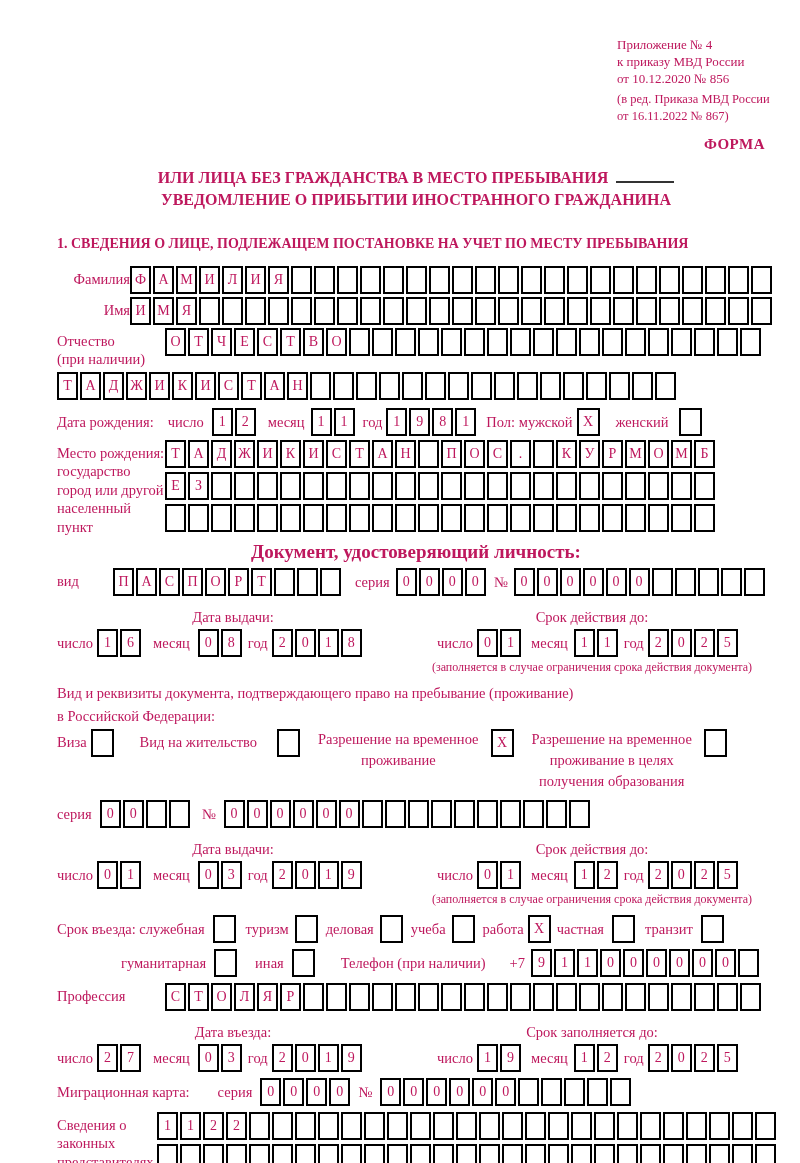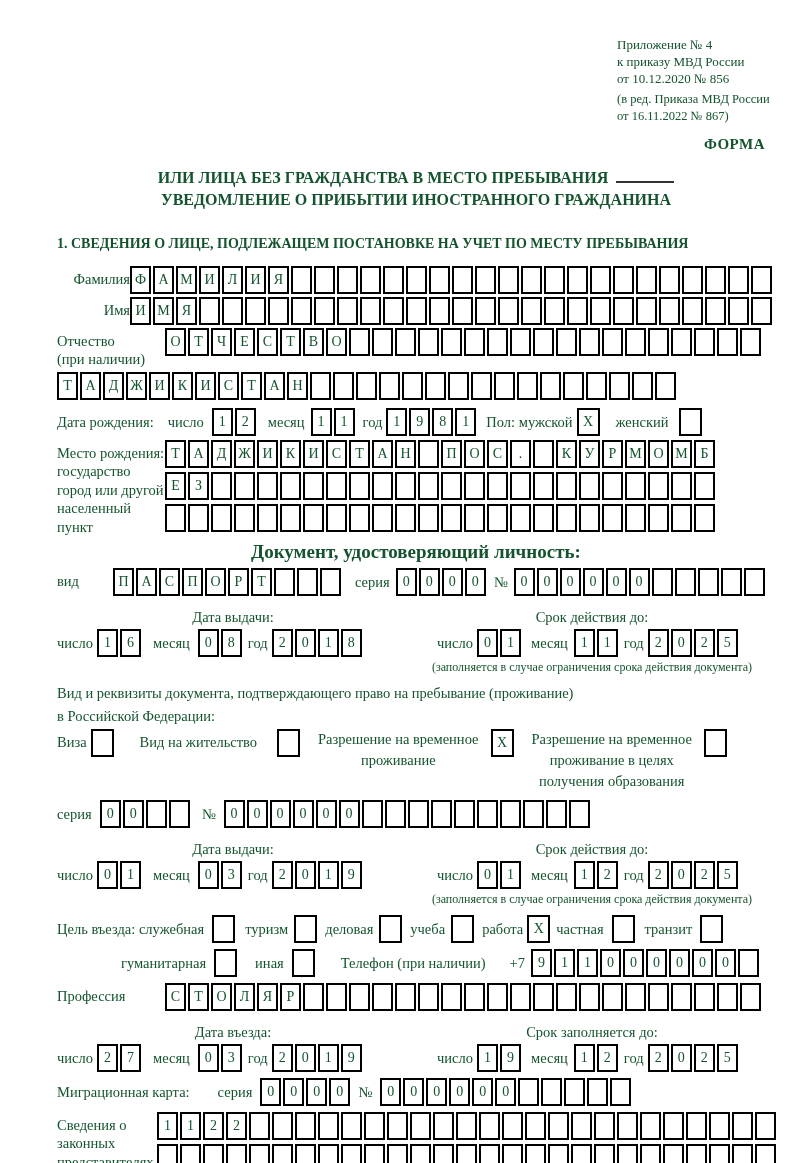--- a/index.html
+++ b/index.html
@@ -1,19 +1,19 @@
 <!DOCTYPE html>
 <html><head>
 <meta charset="utf-8">
 <style>
   html,body{margin:0;padding:0;background:#888;}
   .page{
     width:800px;height:1163px;background:#ffffff;box-sizing:border-box;
     padding:36px 25px 16px 57px;position:relative;overflow:hidden;
-    font-family:"Liberation Serif","DejaVu Serif",serif;color:#14532d;
+    font-family:"Liberation Serif","DejaVu Serif",serif;color:#be185d;
   }
   .appendix{margin-left:560px;font-size:13px;line-height:1.32;white-space:pre-line;}
   .revision{margin-left:560px;font-size:12.5px;line-height:1.3;white-space:pre-line;margin-top:4px;}
   .forma{text-align:right;margin-right:10px;font-weight:bold;font-size:15px;margin-top:12px;letter-spacing:.5px;}
   .title{text-align:center;font-weight:bold;font-size:16px;line-height:1.4;margin-top:14px;}
   .blank-line{display:inline-block;width:58px;border-bottom:2px solid #333;margin-left:8px;height:14px;}
   .section-heading{font-weight:bold;font-size:14px;margin-top:24px;}
   .formbody{margin-top:14px;font-size:14.5px;}
   .frow{display:flex;align-items:center;margin-bottom:3px;}
   .frow.top{align-items:flex-start;}
@@ -485,21 +485,21 @@
               <span class="cell">0</span>
               <span class="cell">2</span>
               <span class="cell">5</span>
             </span>
         </div>
         <div class="dp-note">(заполняется в случае ограничения срока действия документа)</div>
       </div>
     </div>
 
     <div class="frow mt8">
-      <span class="inl">Цель въезда: служебная</span>
+      <span class="inl">Срок въезда: служебная</span>
       <span class="cell cb ml8"></span>
       <span class="inl ml8">туризм</span>
       <span class="cell cb ml6"></span>
       <span class="inl ml6">деловая</span>
       <span class="cell cb ml6"></span>
       <span class="inl ml6">учеба</span>
       <span class="cell cb ml6"></span>
       <span class="inl ml6">работа</span>
       <span class="cell cb ml4">X</span>
       <span class="inl ml4">частная</span>

